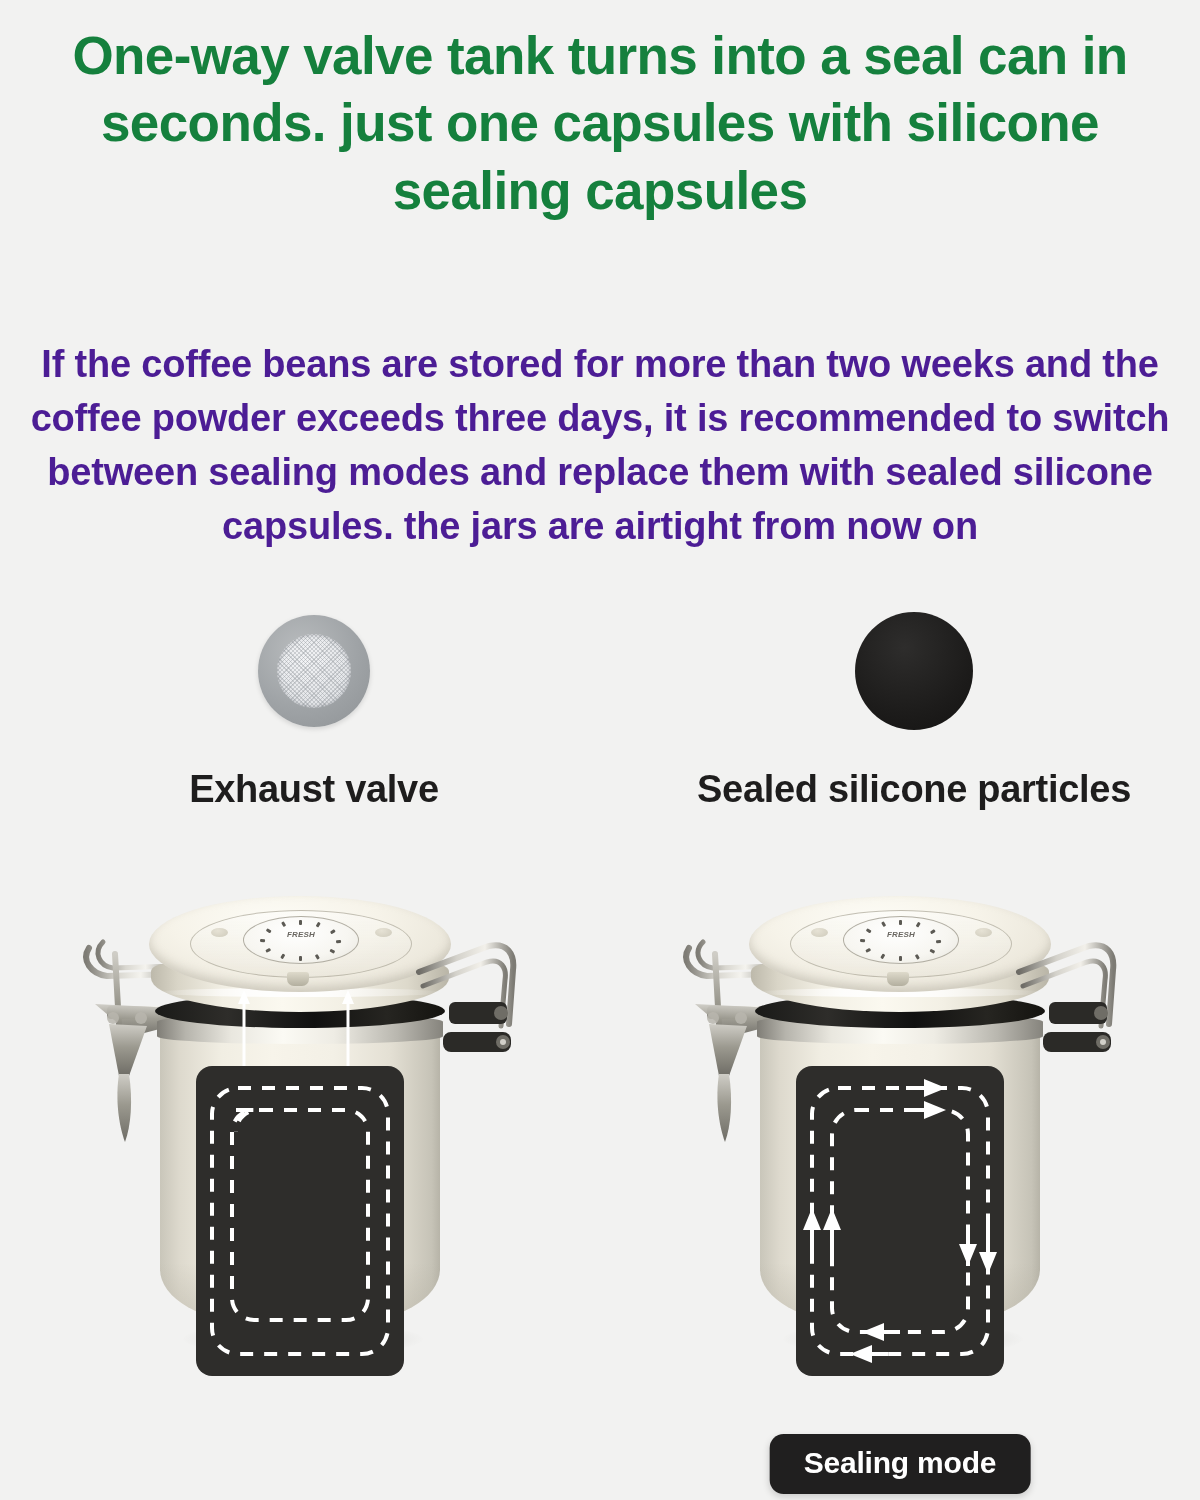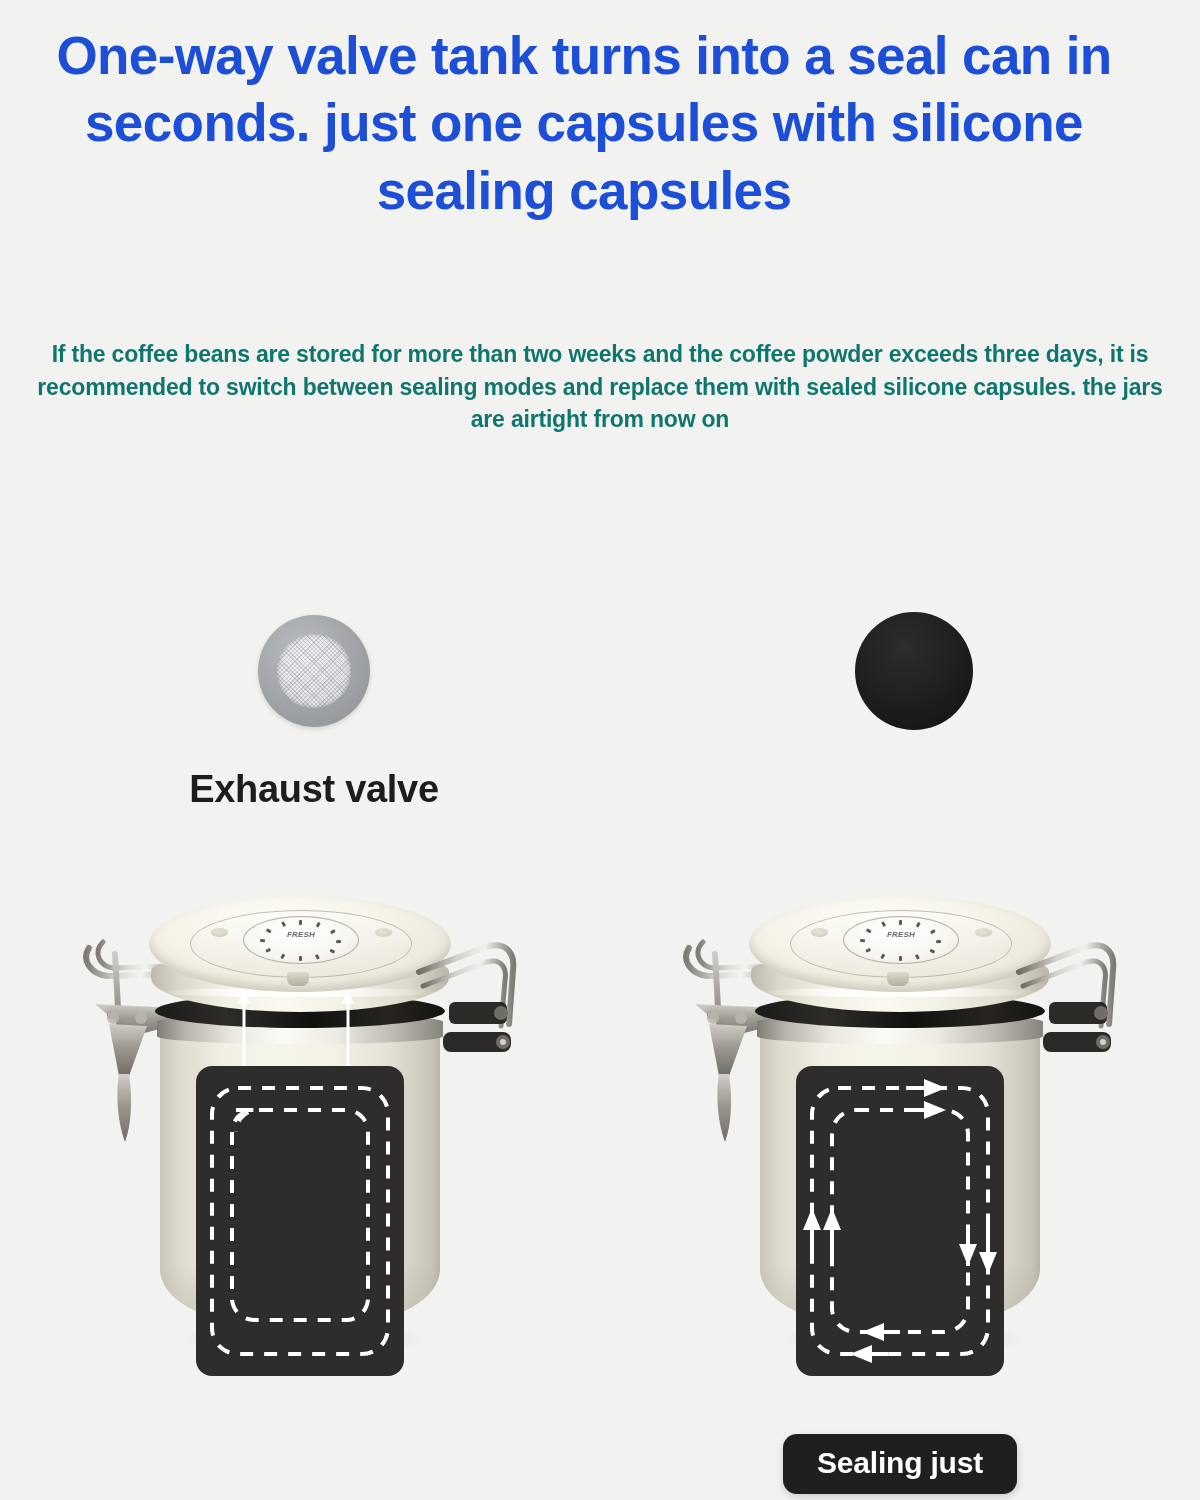--- a/index.html
+++ b/index.html
@@ -13,42 +13,42 @@
     background: #f2f2f1;
     font-family: "Liberation Sans", sans-serif;
     overflow: hidden;
     position: relative;
   }
 
   
   .headline {
     position: absolute;
     top: 22px;
-    left: 24px;
+    left: 40px;
     width: 1120px;
     text-align: center;
     font-size: 53px;
     font-weight: bold;
     line-height: 1.27;
     letter-spacing: -0.6px;
-    color: #1d4ed8;
+    color: #15803d;
   }
 
   
   .lede {
     position: absolute;
     top: 338px;
     left: 25px;
     width: 1150px;
     text-align: center;
-    font-size: 23px;
+    font-size: 38px;
     font-weight: bold;
     line-height: 1.42;
     letter-spacing: -0.2px;
-    color: #0f766e;
+    color: #4c1d95;
   }
 
   
   .parts {
     position: absolute;
     top: 606px;
     left: 0;
     width: 1200px;
     display: flex;
   }
@@ -358,20 +358,21 @@
     <div class="part-media">
       <div class="valve-glyph"></div>
     </div>
     <div class="part-label">Exhaust valve</div>
   </div>
 
   <div class="part">
     <div class="part-media">
       <div class="particle-glyph"></div>
     </div>
+    <div class="part-label">Sealed silicone particles</div>
   </div>
 
 </div>
 
 <div class="stage">
 
   <div class="jar-col left">
     <div class="jar">
 
       <div class="jar-shadow"></div>
@@ -581,16 +582,16 @@
             <polygon points="66,266 88,257 88,275"></polygon>
             <polygon points="54,288 76,279 76,297"></polygon>
             <polygon points="16,142 7,164 25,164"></polygon>
             <polygon points="36,142 27,164 45,164"></polygon>
           </g>
         </svg>
       </div>
 
     </div>
 
-    <div class="pill">Sealing just</div>
+    <div class="pill">Sealing mode</div>
   </div>
 
 </div>
 
 </body></html>

